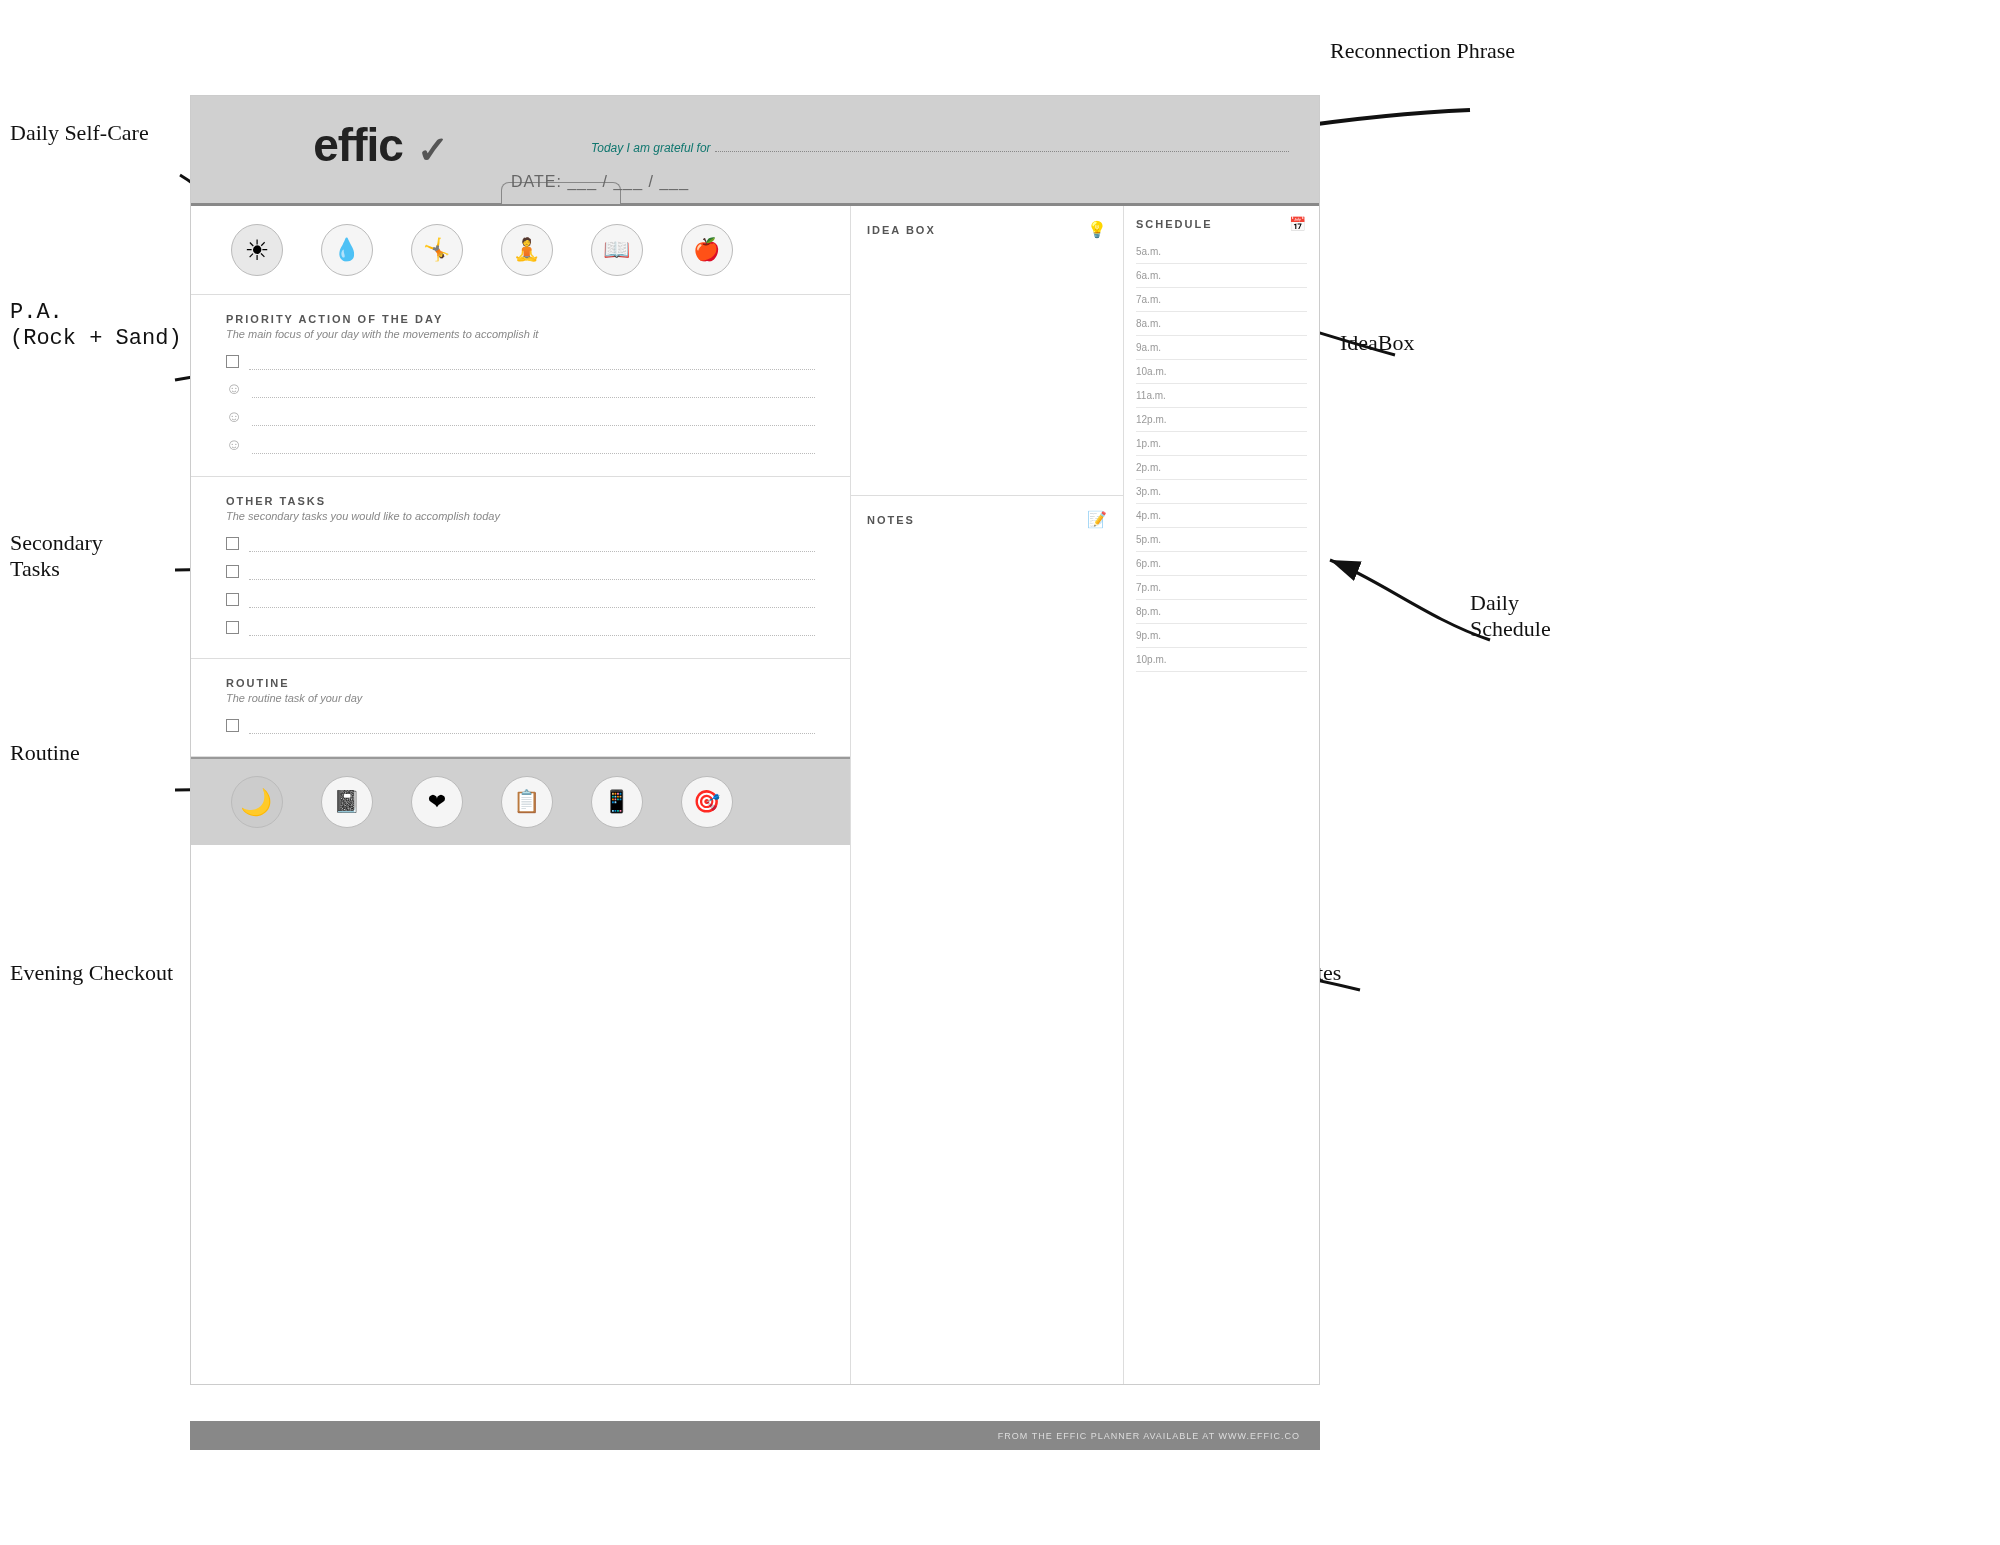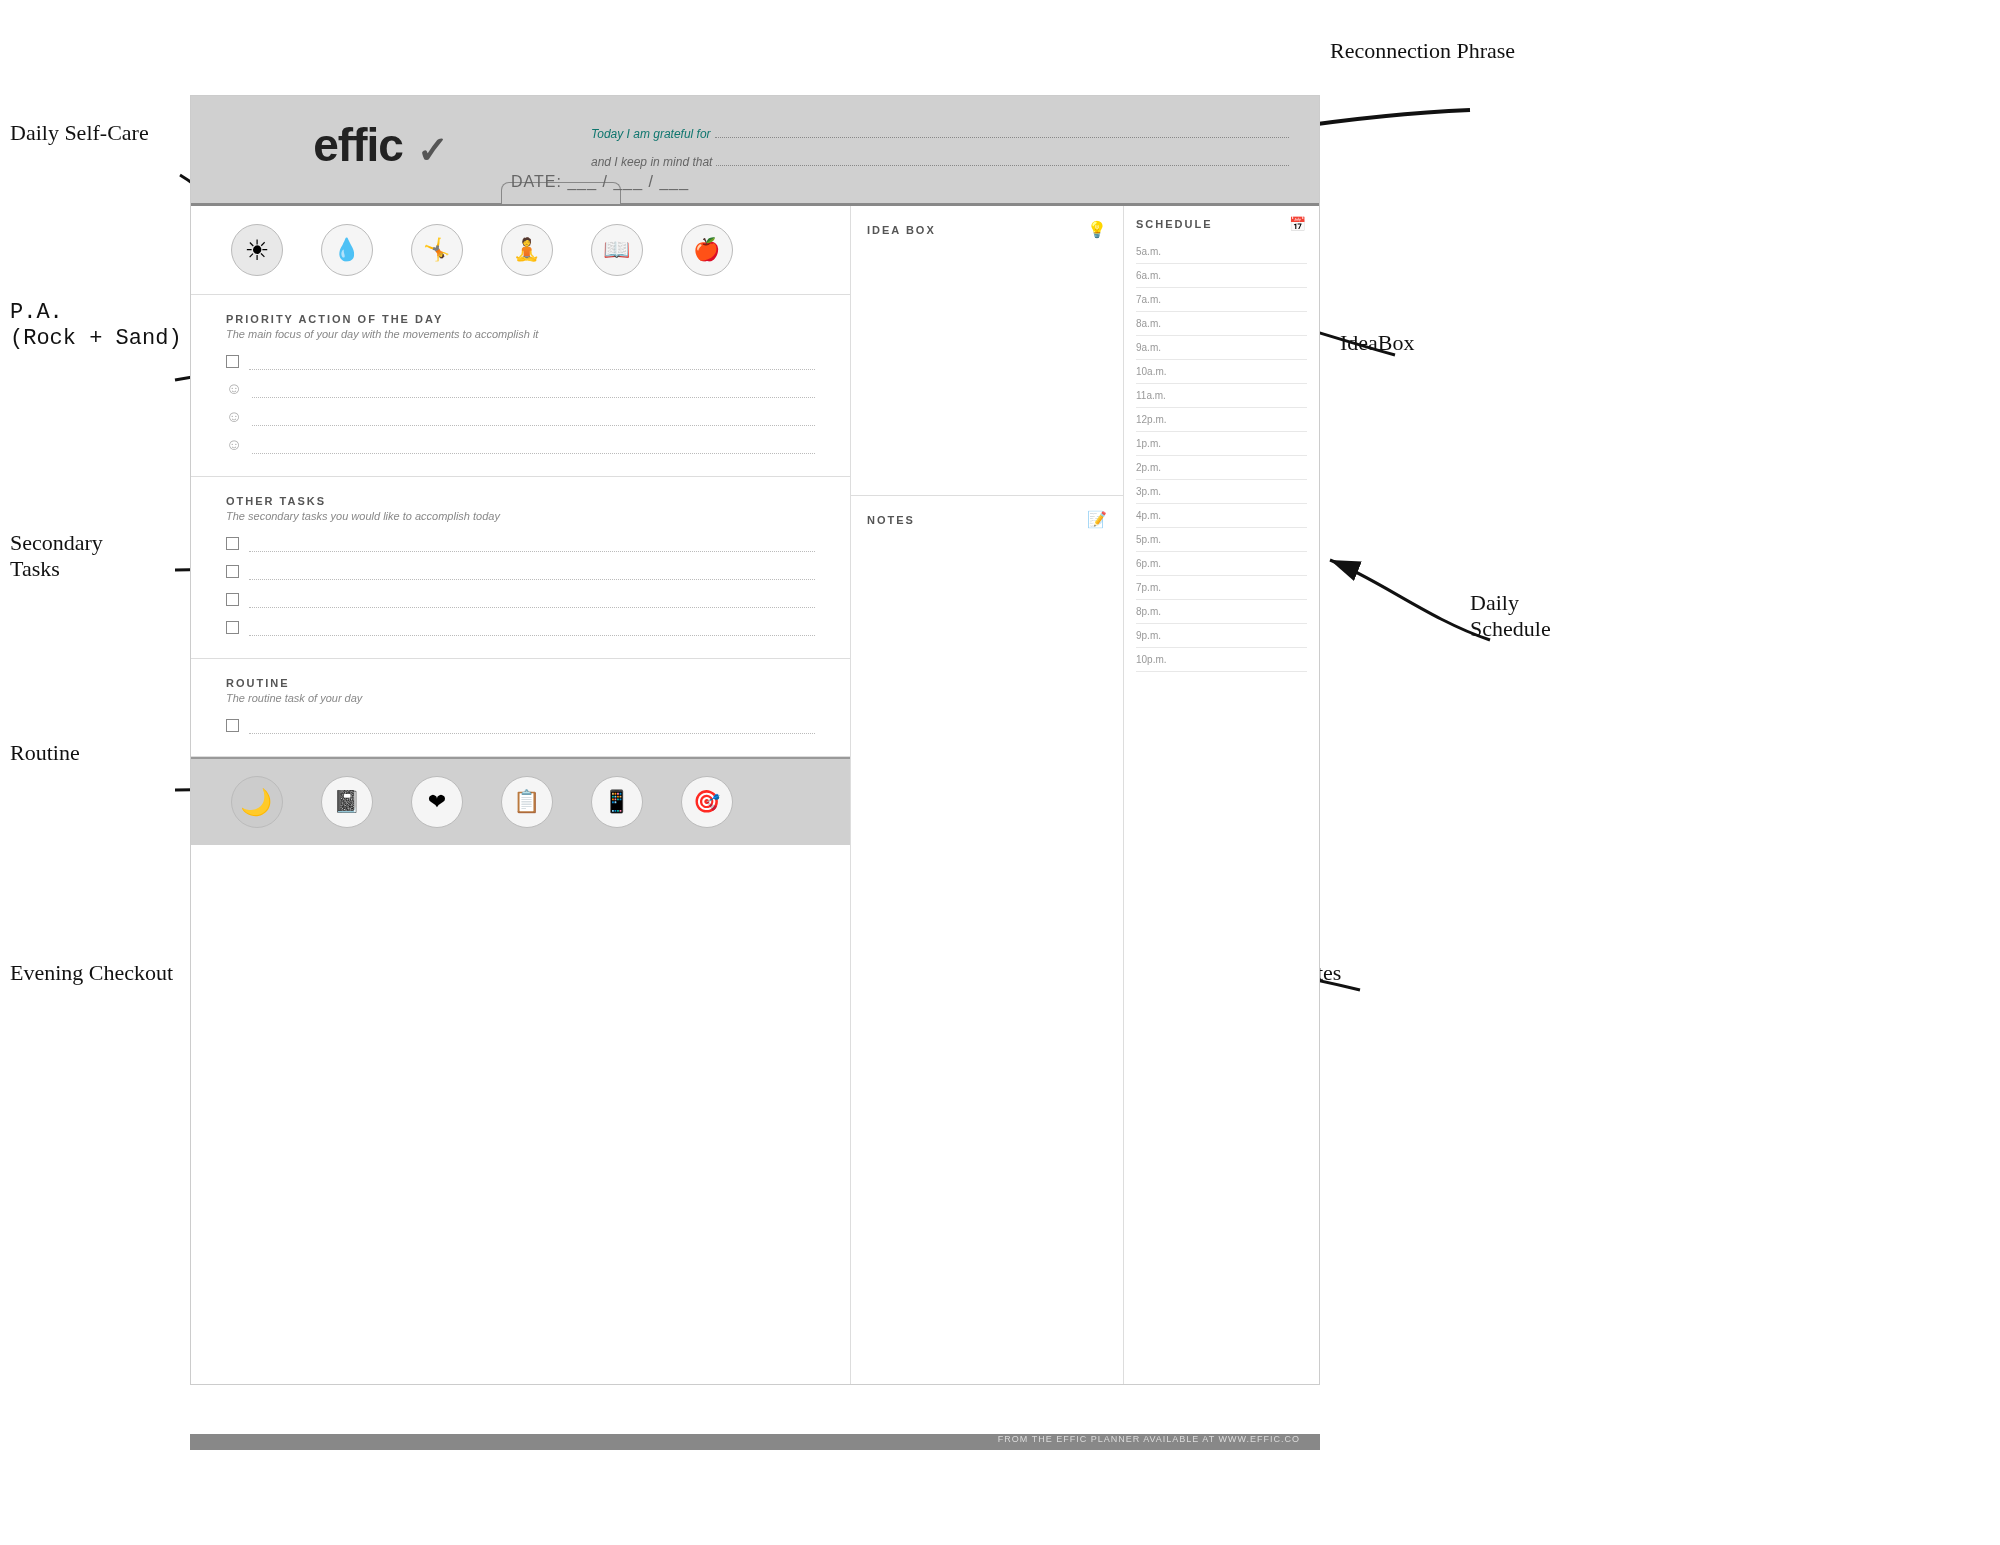--- a/index.html
+++ b/index.html
@@ -285,24 +285,20 @@
         <span style="font-size:38px; font-weight:900; color:#555;">✓</span>
       </div>
     </div>
     <div class="header-tab"></div>
     <div style="position:absolute; bottom:12px; left:320px; font-size:16px; color:#666; letter-spacing:1px;">DATE: ___ / ___ / ___</div>
     <div class="reconnection-area">
       <div class="reconnection-line">
         <span style="font-style:italic; font-size:12px; color:#0f766e;">Today I am grateful for</span>
         <div class="dotted-line"></div>
       </div>
-      <div class="reconnection-line">
-        <span style="font-style:italic; font-size:12px; color:#666;">and I keep in mind that</span>
-        <div class="dotted-line"></div>
-      </div>
     </div>
   </div>
 
   <div style="display:flex; height:calc(100% - 110px);">
 
     <div class="left-panel">
 
       <div class="self-care-row">
         <div class="icon-circle sun">☀</div>
         <div class="icon-circle">💧</div>
@@ -458,15 +454,15 @@
               <span class="time-label">10p.m.</span>
             </div>
         </div>
       </div>
 
     </div>
   </div>
 
 </div>
 
-<div style="position:absolute; bottom:95px; left:190px; width:1130px; background:#888; height:16px; display:flex; justify-content:flex-end; padding-right:20px;">
+<div style="position:absolute; bottom:95px; left:190px; width:1130px; background:#888; height:29px; display:flex; align-items:center; justify-content:flex-end; padding-right:20px;">
   <span style="font-size:9px; color:#ddd; letter-spacing:1px; text-transform:uppercase;">FROM THE EFFIC PLANNER AVAILABLE AT WWW.EFFIC.CO</span>
 </div>
 
 </body></html>

